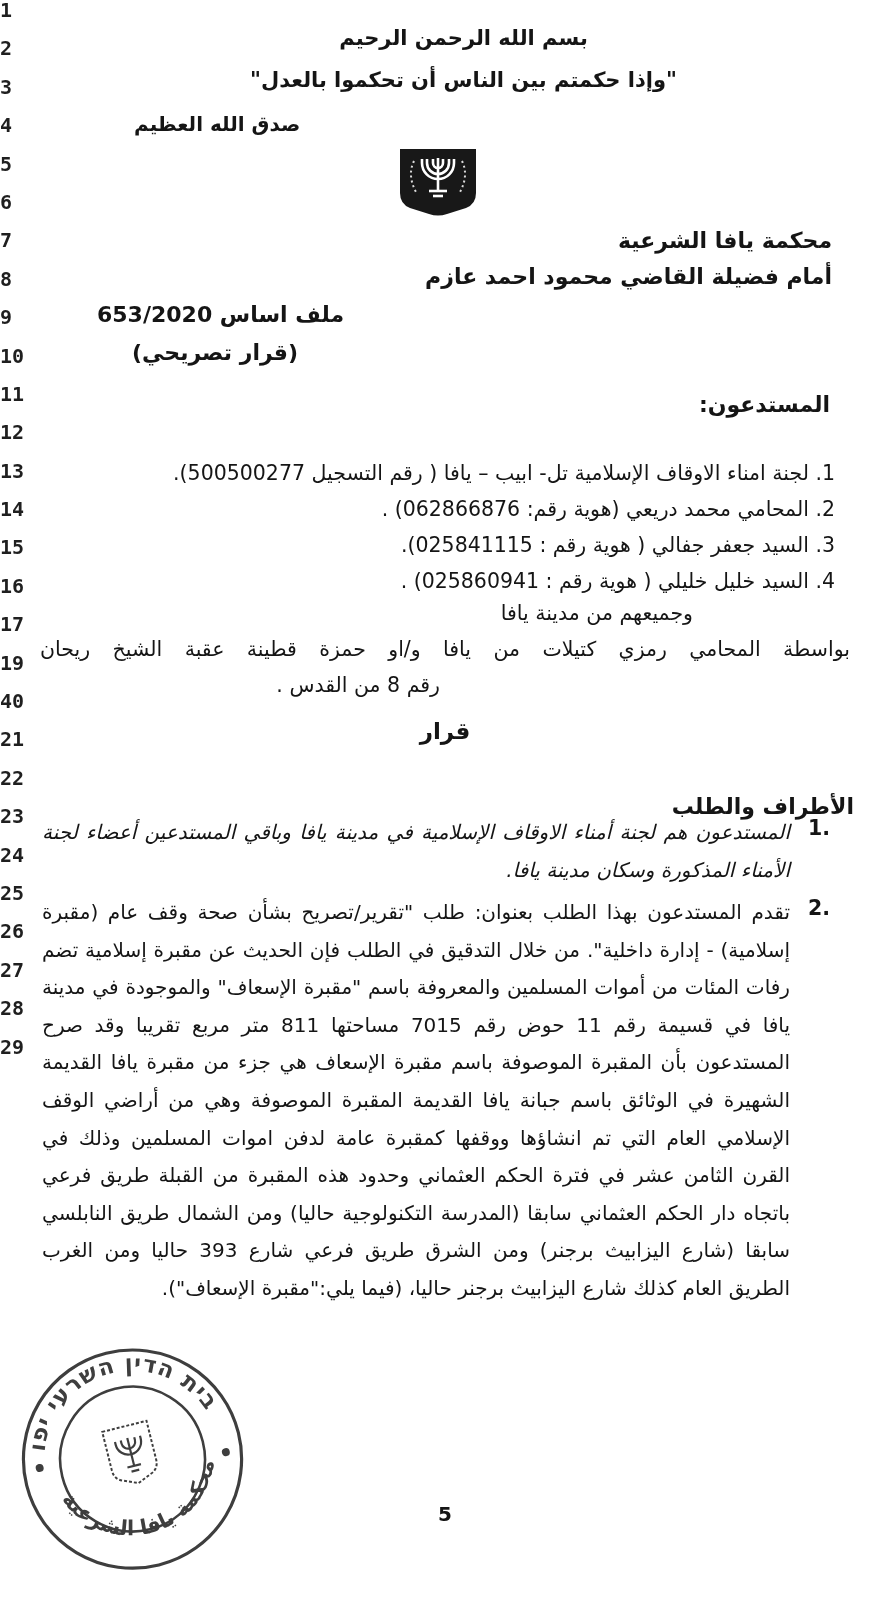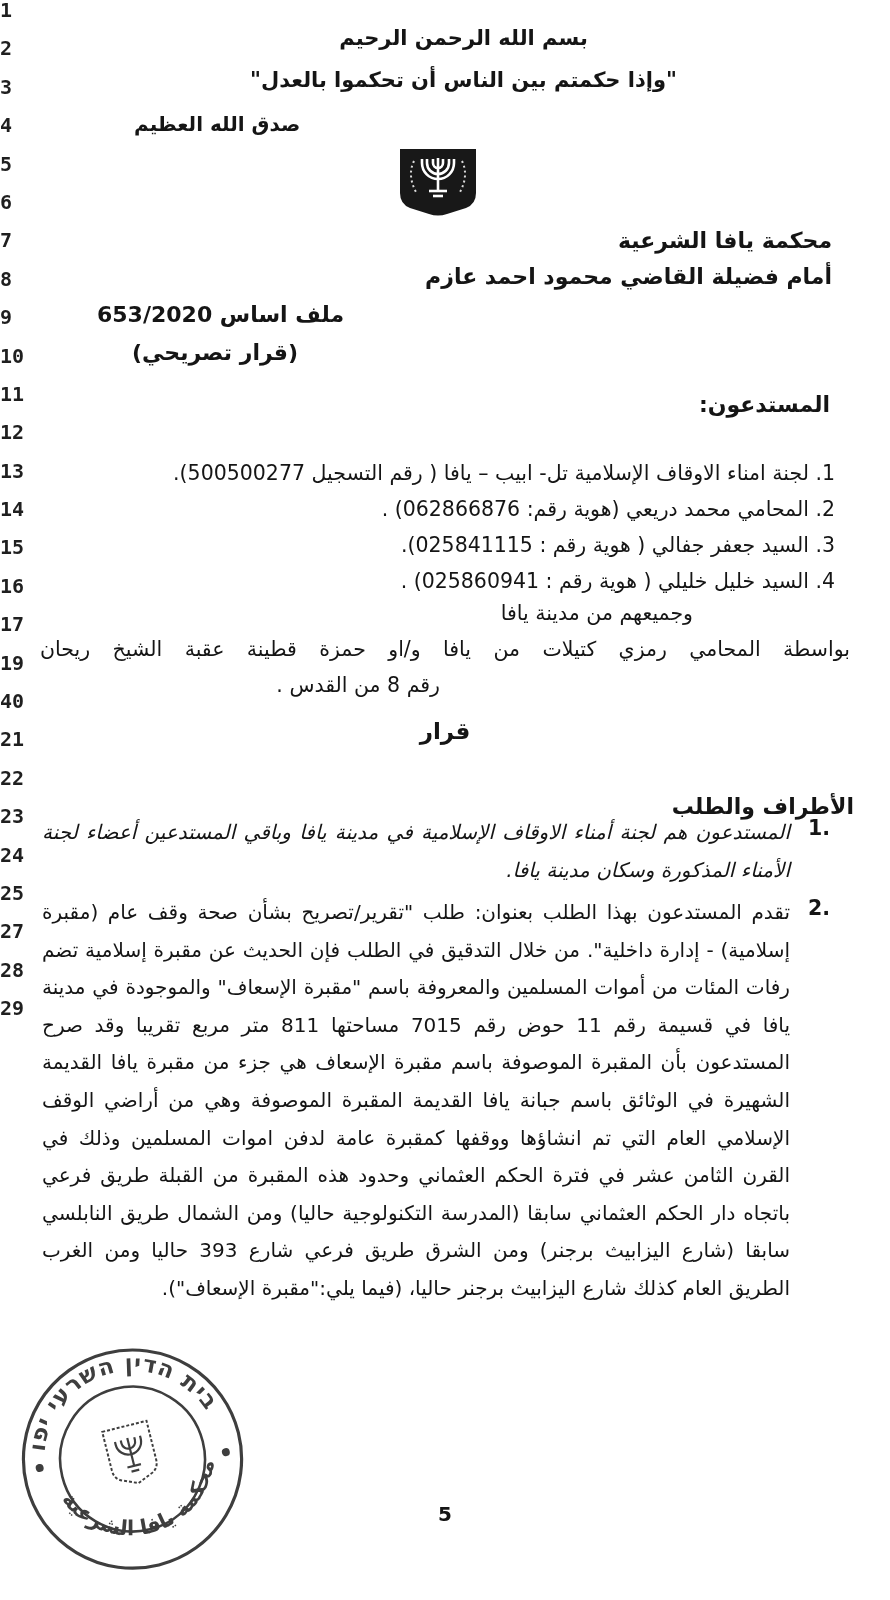--- a/index.html
+++ b/index.html
@@ -96,20 +96,21 @@
     <div class="ln">15</div>
     <div class="ln">16</div>
     <div class="ln">17</div>
     <div class="ln">19</div>
     <div class="ln">40</div>
     <div class="ln">21</div>
     <div class="ln">22</div>
     <div class="ln">23</div>
     <div class="ln">24</div>
     <div class="ln">25</div>
+    <div class="ln">26</div>
     <div class="ln">27</div>
     <div class="ln">28</div>
     <div class="ln">29</div>
   </div>
 
 <div class="abs stamp">
   <svg width="238" height="250" viewBox="0 0 240 252">
     <g stroke="#2e2e2e" fill="none">
       <circle cx="120" cy="124" r="110" stroke-width="3.2"></circle>
       <circle cx="120" cy="124" r="73" stroke-width="2.6"></circle>

